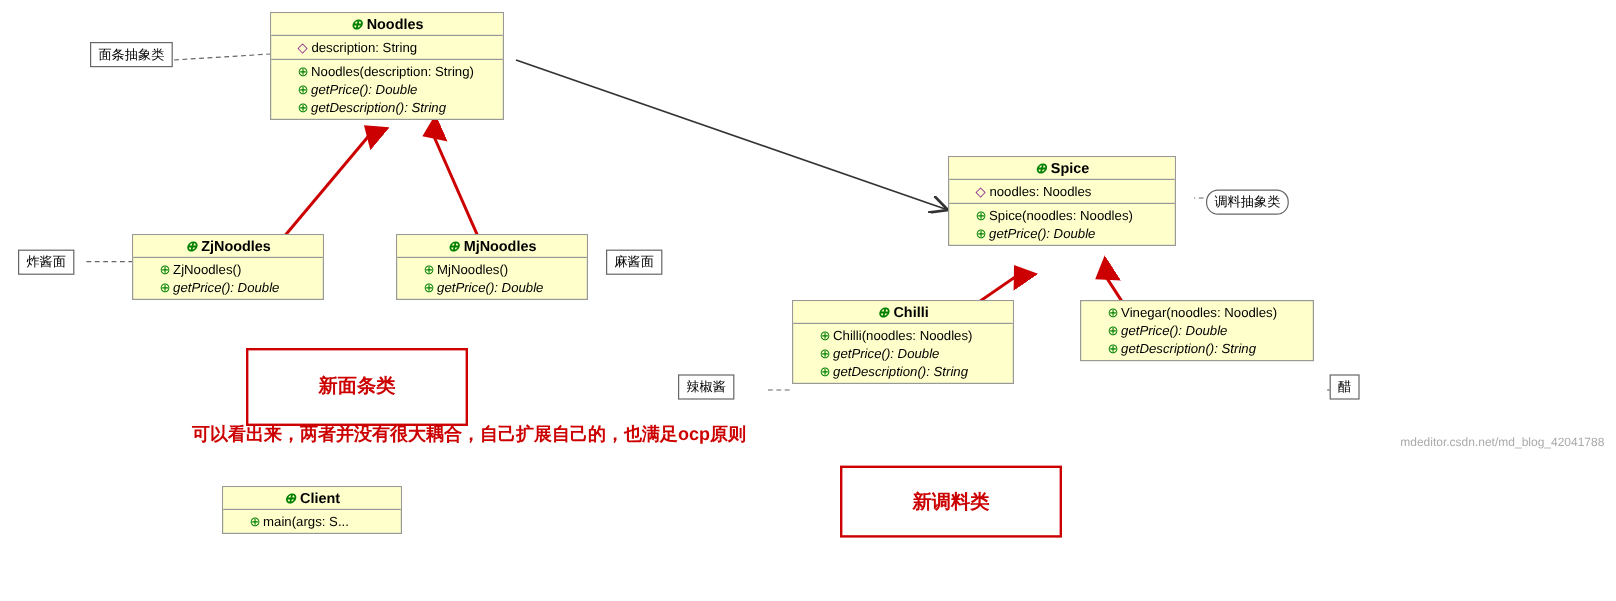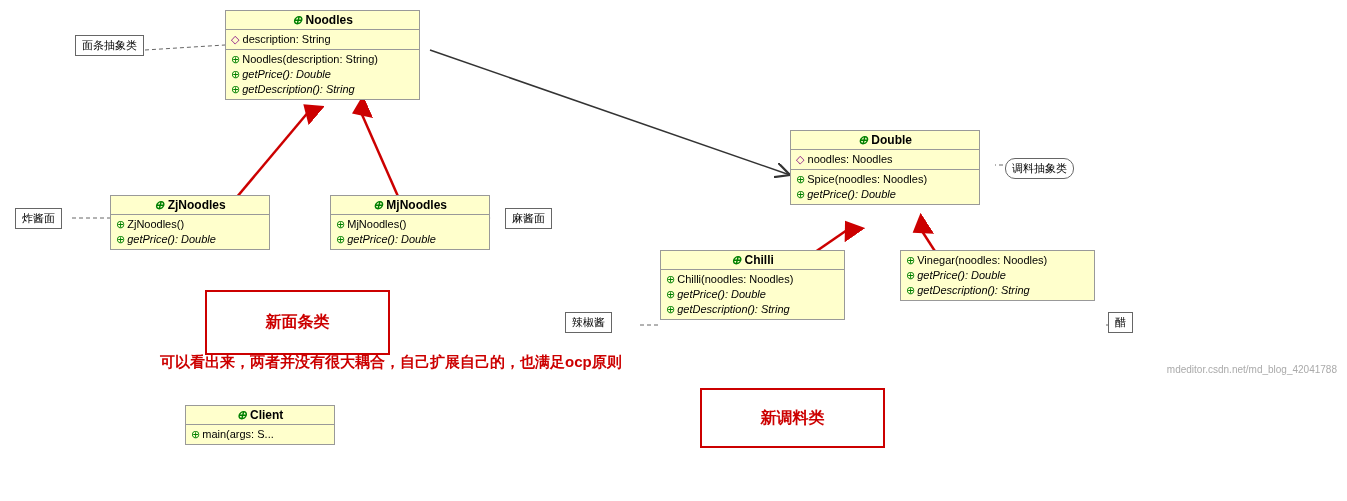--- a/index.html
+++ b/index.html
@@ -32,21 +32,21 @@
       font-weight: bold;
       font-size: 12px;
       color: #000;
     }
     .uml-class .class-header .abstract-icon {
       color: #008000;
       font-style: italic;
     }
     .uml-class .class-section {
       border-bottom: 1px solid #999;
-      padding: 2px 5px;
+      padding: 2px 22px;
     }
     .uml-class .class-section:last-child {
       border-bottom: none;
     }
     .uml-class .field {
       color: #000;
       font-size: 11px;
       padding: 1px 0;
     }
     .uml-class .field .visibility {
@@ -201,21 +201,21 @@
       </div>
       <div class="field">
         <span class="green-circle"></span><em>getPrice(): Double</em>
       </div>
     </div>
   </div>
 
   <div class="uml-class" style="left:790px;top:130px;min-width:190px;">
     <div class="class-header">
       <span class="abstract-icon">⊕</span>
-      <span>Double</span>
+      <span>Spice</span>
     </div>
     <div class="class-section">
       <div class="field">
         <span class="visibility">◇ </span>noodles: Noodles
       </div>
     </div>
     <div class="class-section">
       <div class="field">
         <span class="green-circle"></span>Spice(noodles: Noodles)
       </div>

